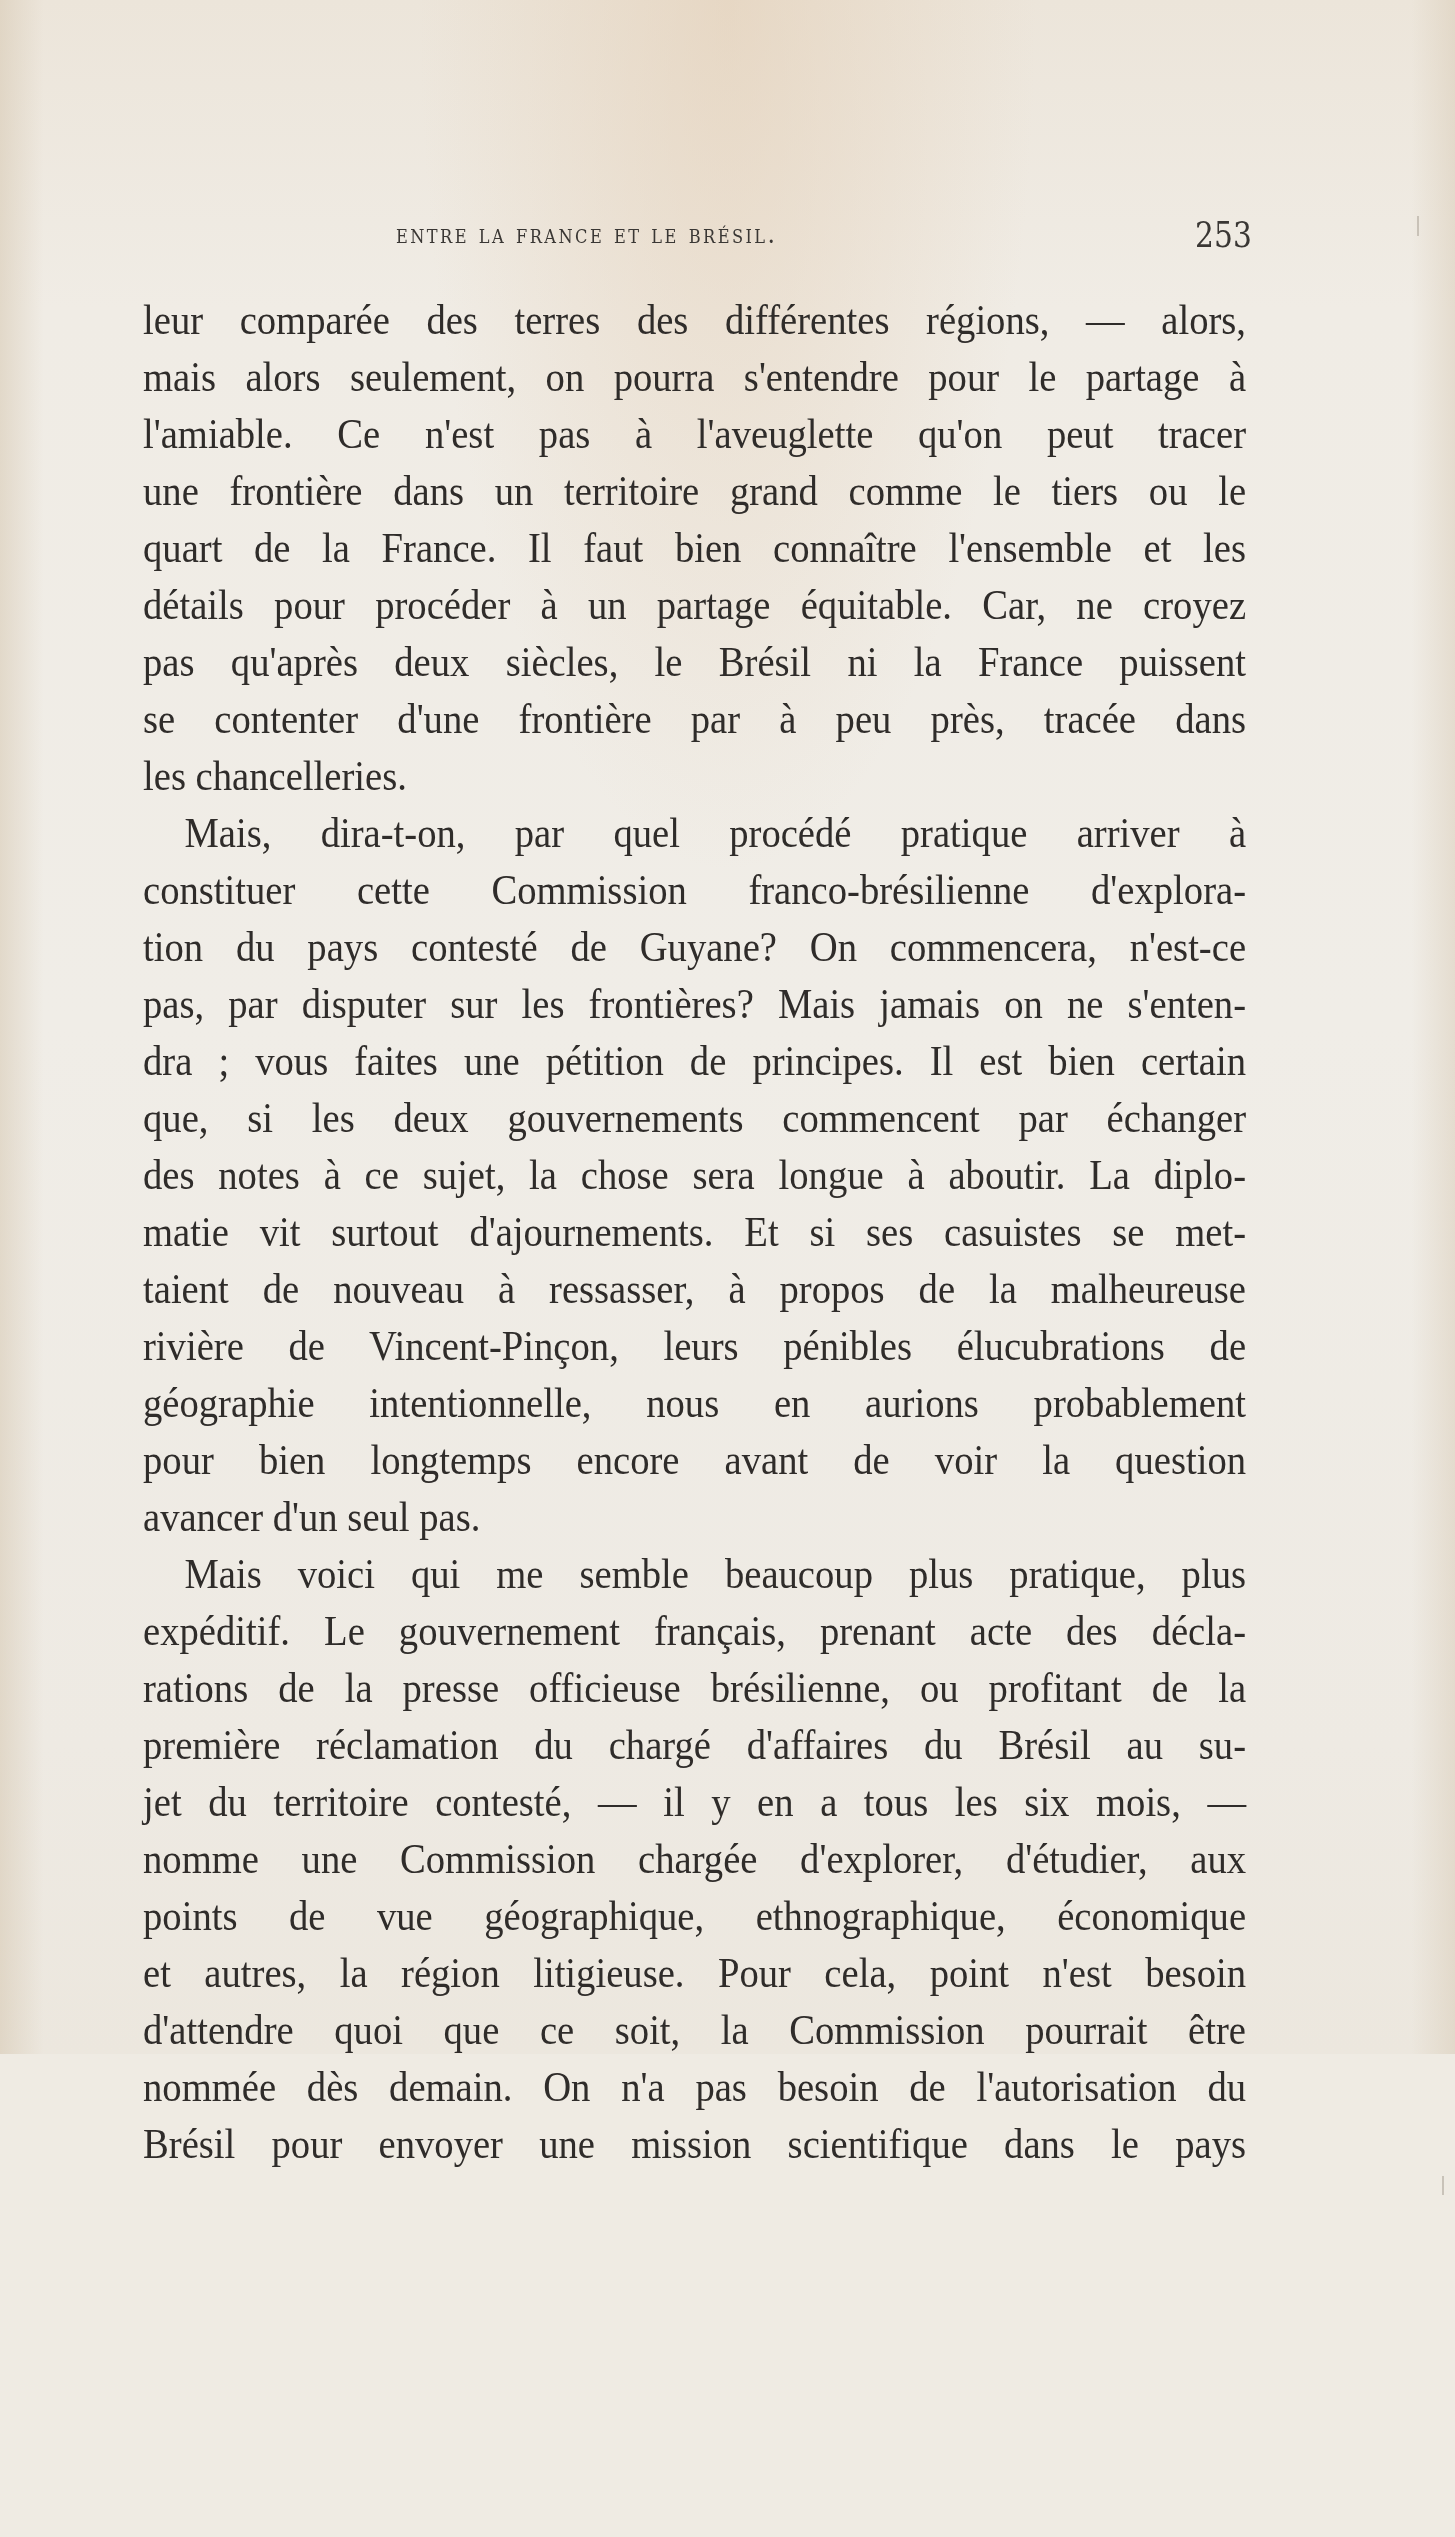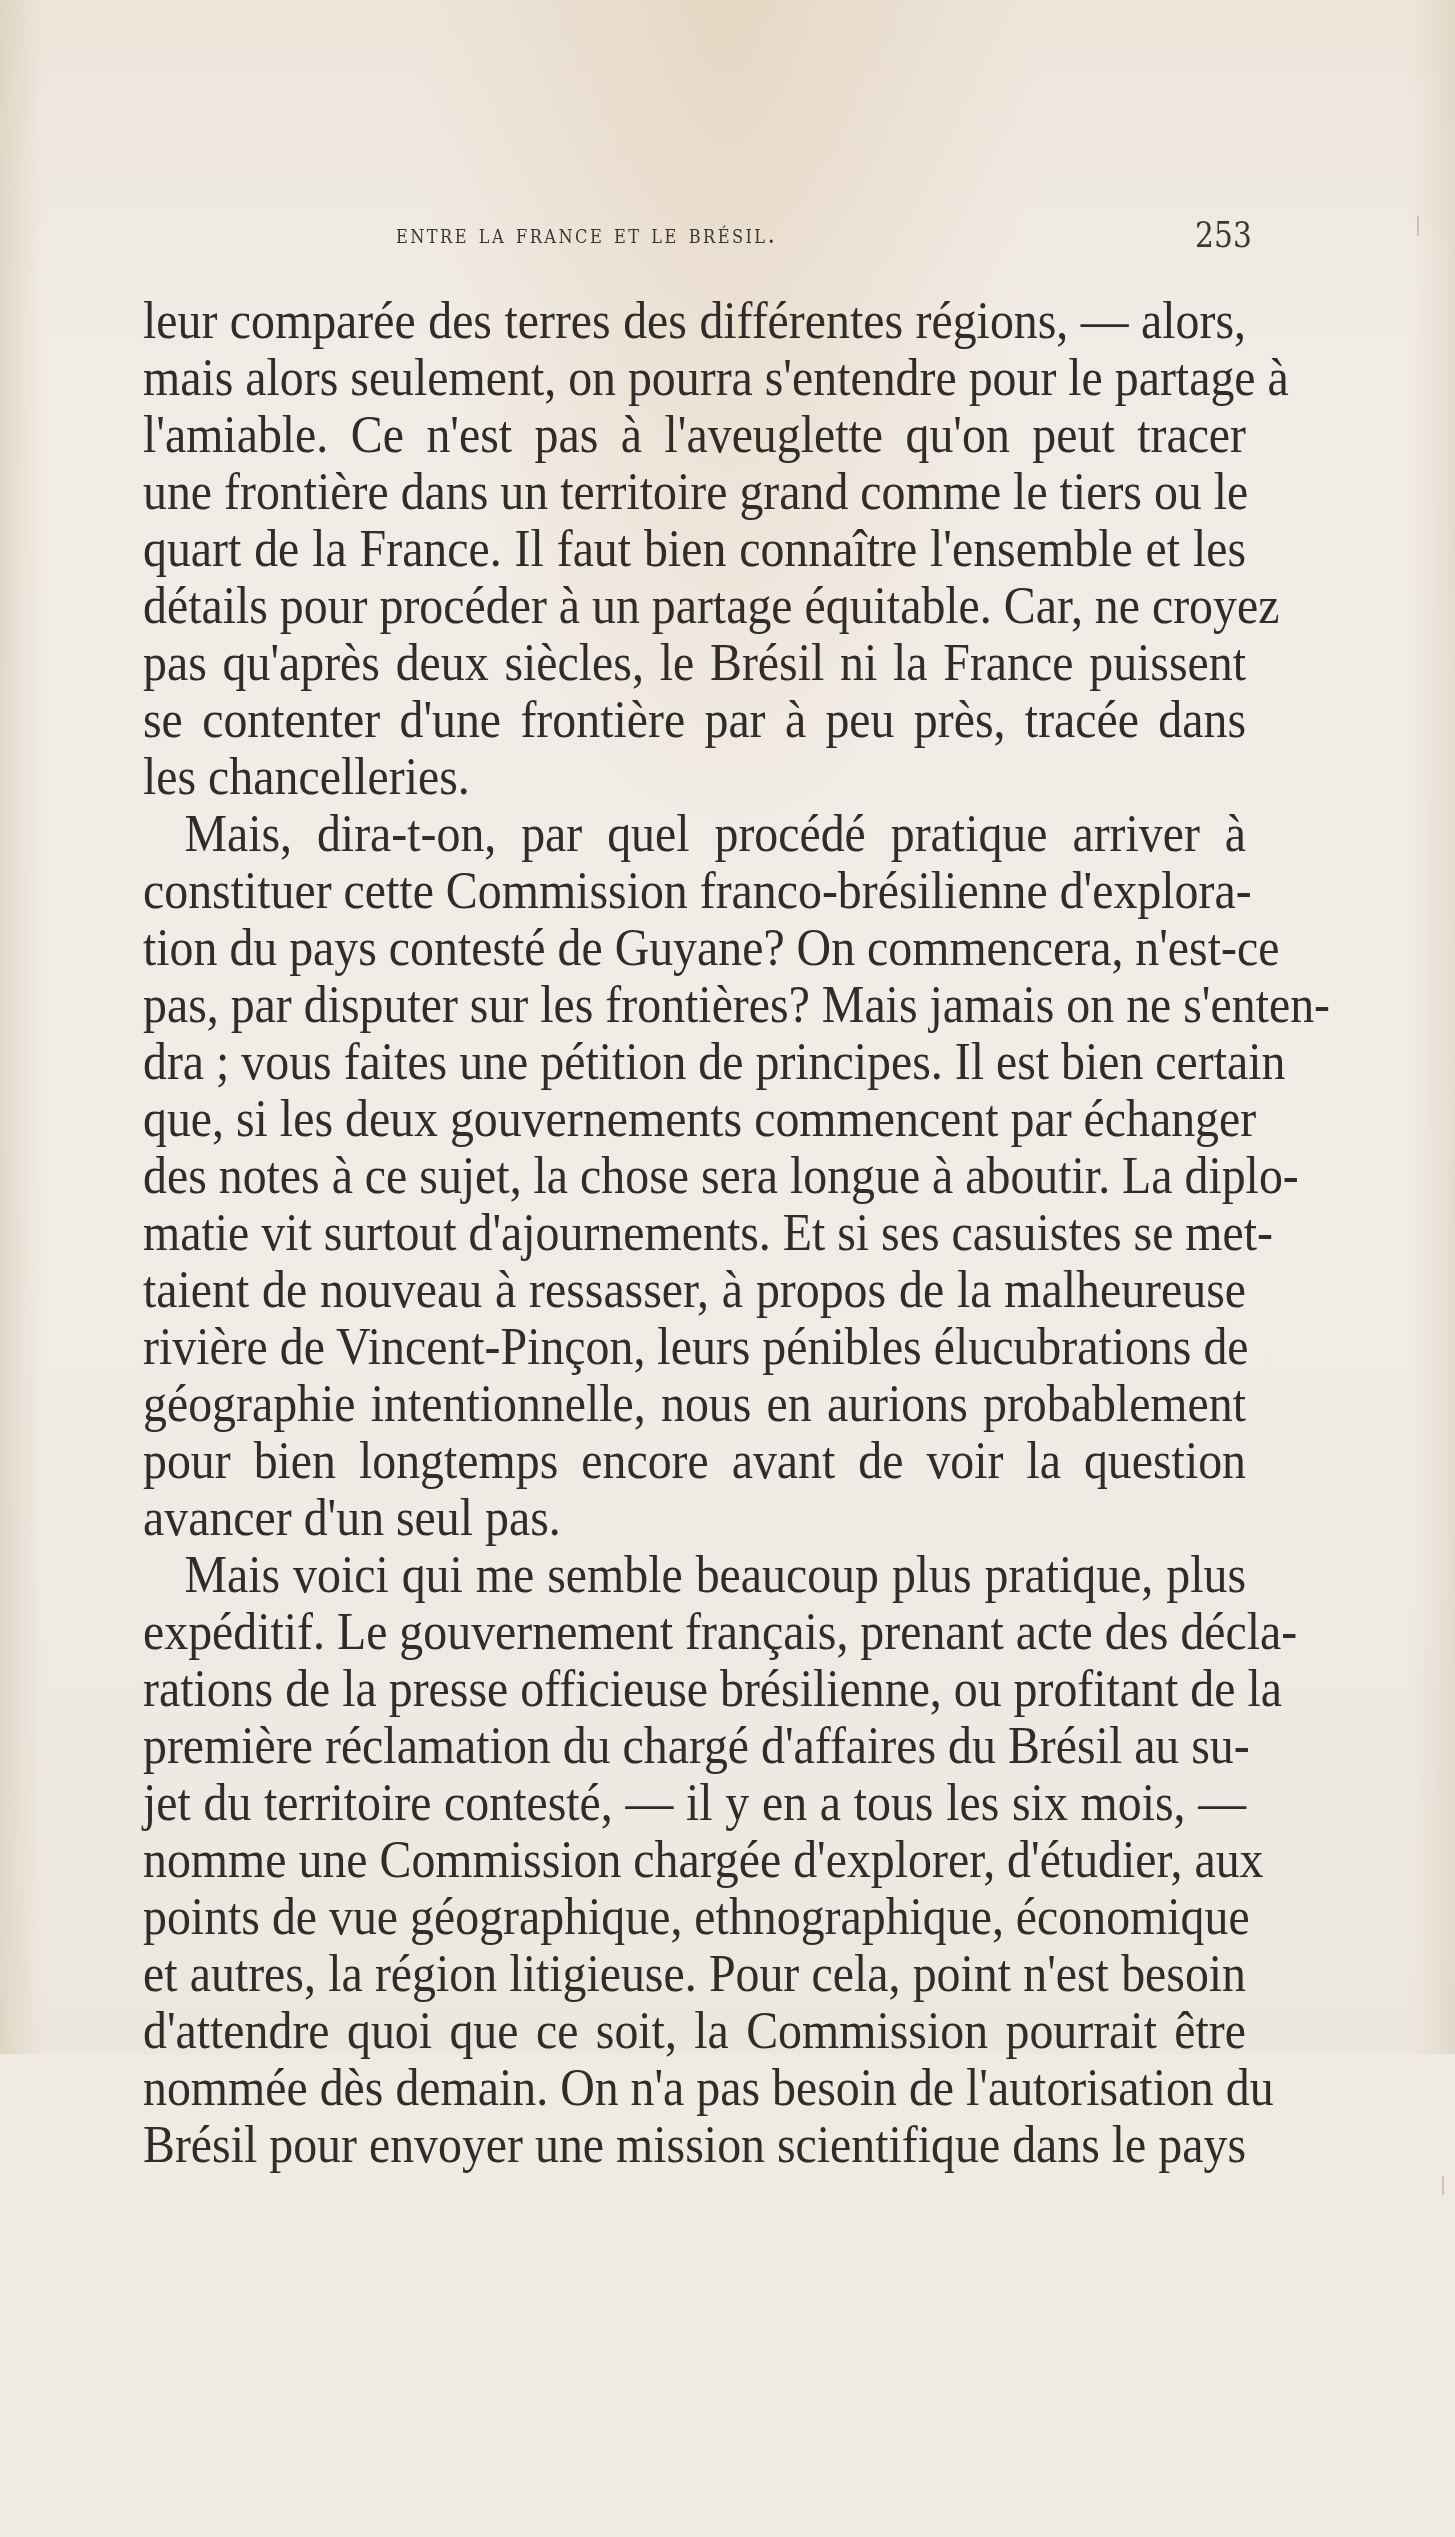--- a/index.html
+++ b/index.html
@@ -52,21 +52,21 @@
       transform: scaleX(0.85);
       transform-origin: right center;
     }
     .body-text {
       position: absolute;
       top: 292px;
       left: 143px;
       width: 1103px;
       font-family: "Liberation Serif", "DejaVu Serif", serif;
       color: #2f2c2a;
-      font-size: 52px;
+      font-size: 42px;
     }
     .line {
       display: block;
       height: 57px;
       line-height: 57px;
       white-space: nowrap;
       text-align: justify;
       text-align-last: justify;
       transform: scaleX(0.92);
       transform-origin: left center;

